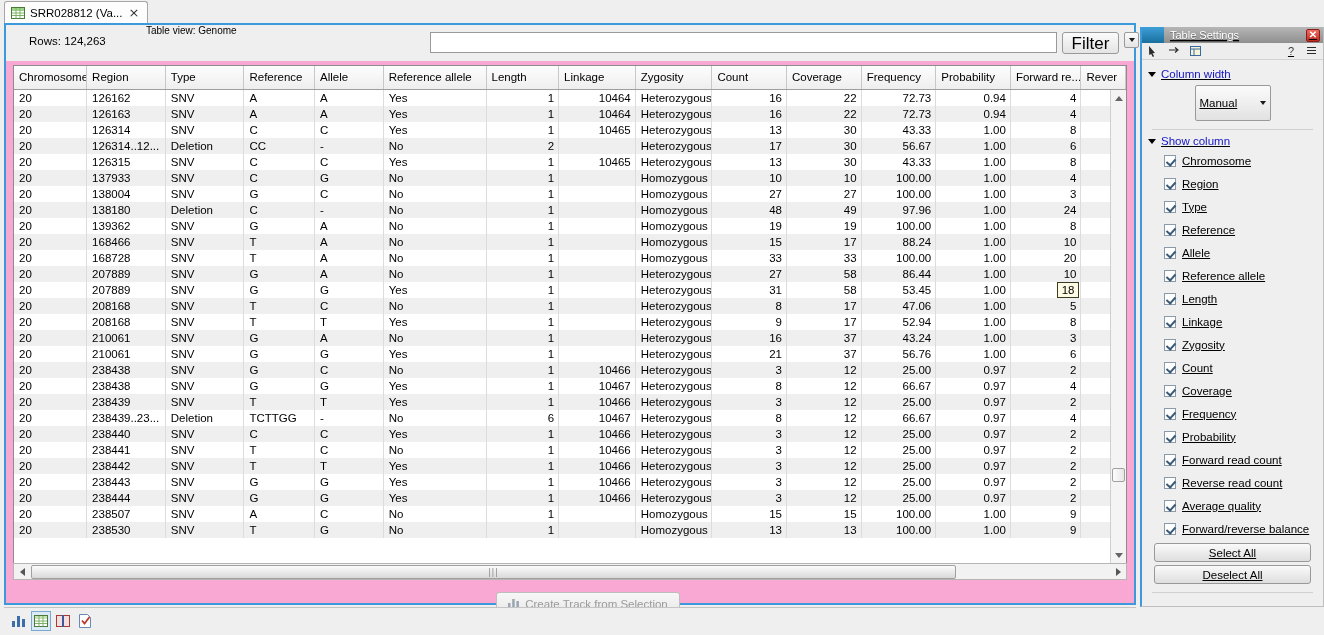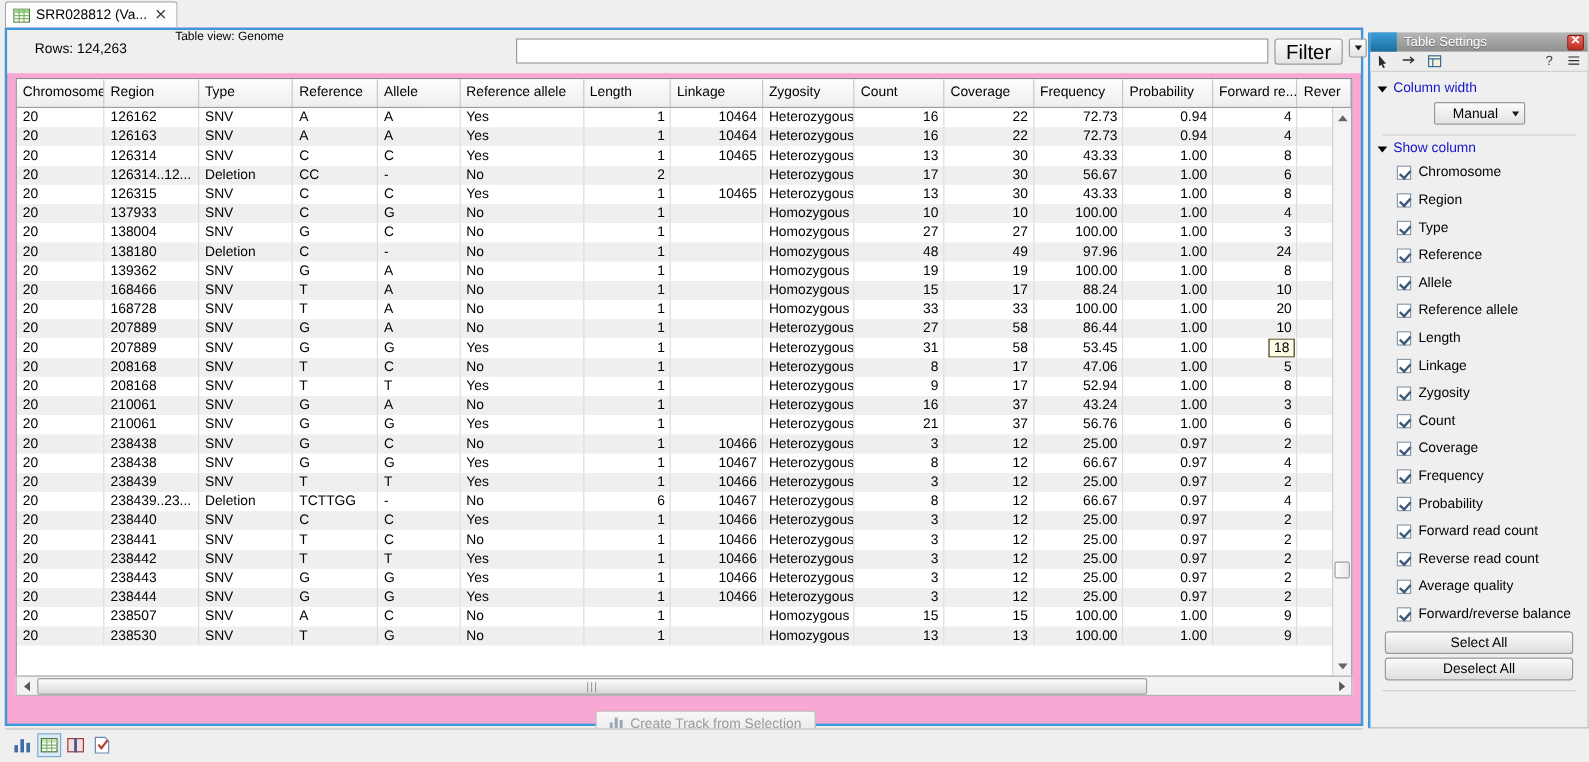--- a/index.html
+++ b/index.html
@@ -190,20 +190,21 @@
   .bi { width: 18px; height: 18px; position: relative; }
   .bi.active { background: #dbeaf7; outline: 1px solid #7aa9d0; }
 
   
   .sidepanel {
     position: absolute; left: 1140px; top: 27px; width: 184px; height: 580px;
     background: #efefef;
     border-left: 2px solid #3c99dc;
     border-right: 1px solid #bfbfbf;
     border-bottom: 1px solid #bfbfbf;
+    text-decoration: underline;
   }
   .sp-title {
     position: relative; height: 16px;
     background: linear-gradient(#b6b6b6, #8f8f8f);
     display: flex; align-items: center;
   }
   .sp-title-accent { width: 22px; height: 16px; background: linear-gradient(#3d9fd8,#1a6f9e); flex: 0 0 auto; }
   .sp-title-text {
     font-size: 11px; color: #fff; padding-left: 6px; flex: 1 1 auto;
     text-shadow: 0 1px 0 rgba(0,0,0,.35);
@@ -227,23 +228,22 @@
     display: flex; align-items: center; gap: 5px;
     padding: 2px 0 2px 6px;
     color: #1414c8; font-size: 11.5px;
   }
   .tri-grp { width:0;height:0;border-left:4px solid transparent;border-right:4px solid transparent;border-top:5px solid #000; }
   .cw-row { display: flex; justify-content: center; padding: 3px 0 5px 0; }
   .cw-select {
     width: 76px; height: 19px;
     background: linear-gradient(#fbfbfb,#e2e2e2);
     border: 1px solid #9a9a9a; border-radius: 2px;
-    display: flex; align-items: center; padding: 0 4px;
+    display: flex; align-items: center; padding: 17px 4px;
     font-size: 11.5px;
-    text-align: center;
   }
   .cw-select .lbl { flex: 1 1 auto; }
   .divider { height: 1px; background: #d0d0d0; margin: 3px 10px 3px 10px; }
   .chk-row {
     display: flex; align-items: center; gap: 6px;
     padding: 2px 0 2px 22px; height: 23px;
     font-size: 11.5px;
   }
   .chkbox {
     width: 12px; height: 12px; flex: 0 0 auto;

